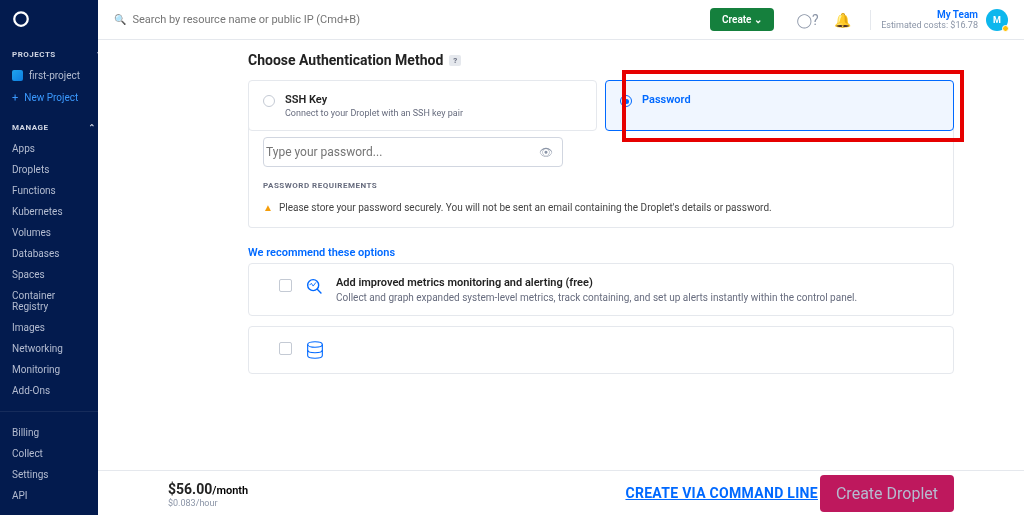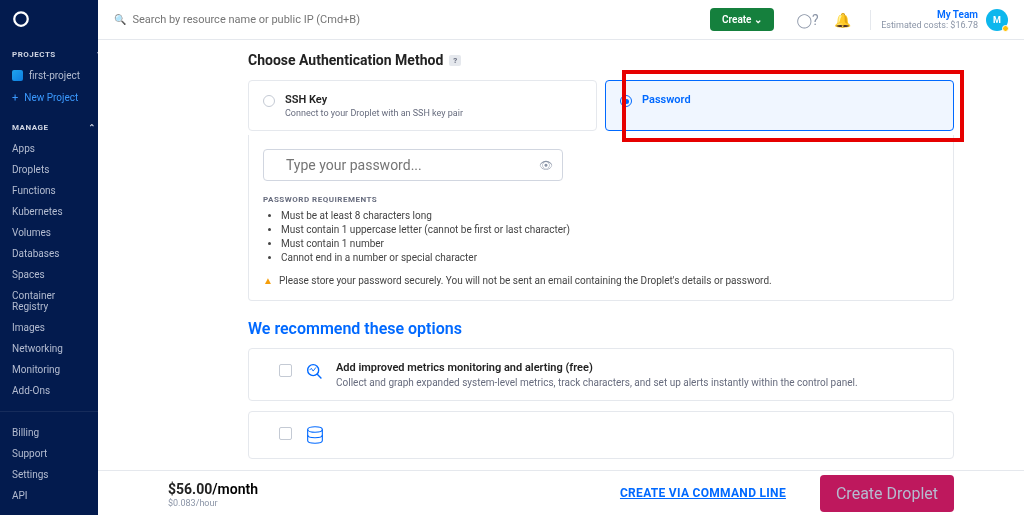--- a/index.html
+++ b/index.html
@@ -31,57 +31,57 @@
     .avatar { width: 22px; height: 22px; border-radius: 50%; background: #0db7ed; display: flex; align-items: center; justify-content: center; color: #fff; font-size: 9px; font-weight: 700; position: relative; }
     .avatar-dot { position: absolute; bottom: -1px; right: -1px; width: 7px; height: 7px; background: #ffc107; border-radius: 50%; border: 1px solid #fff; }
     
     .main { position: absolute; left: 98px; top: 40px; right: 0; bottom: 45px; padding: 12px 70px 12px 150px; overflow-y: auto; background: #fff; }
     .main::-webkit-scrollbar { width: 6px; }
     .main::-webkit-scrollbar-thumb { background: #ccc; border-radius: 3px; }
     
     .section-title { font-size: 14px; font-weight: 700; color: #222; margin-bottom: 12px; display: flex; align-items: center; }
     .help-badge { background: #e5e8ed; color: #676c7e; font-size: 8px; padding: 1px 4px; border-radius: 2px; margin-left: 6px; }
     
-    .auth-row { display: flex; gap: 8px; margin-bottom: 12px; position: relative; }
+    .auth-row { display: flex; gap: 8px; margin-bottom: 0; position: relative; }
     .auth-card { flex: 1; border: 1px solid #e5e8ed; border-radius: 4px; padding: 12px 14px; display: flex; align-items: flex-start; cursor: pointer; }
     .auth-card.selected { border: 1px solid #0069ff; background: #f0f6ff; }
     .radio { width: 12px; height: 12px; border: 1px solid #c4cad4; border-radius: 50%; margin-right: 10px; margin-top: 2px; flex-shrink: 0; }
     .radio.selected { border-color: #0069ff; display: flex; align-items: center; justify-content: center; }
     .radio.selected::after { content: ''; width: 5px; height: 5px; background: #0069ff; border-radius: 50%; }
     .auth-title { font-size: 11px; font-weight: 600; color: #222; }
     .auth-card.selected .auth-title { color: #0069ff; }
     .auth-desc { font-size: 9px; color: #676c7e; margin-top: 2px; }
     .auth-card.selected .auth-desc { color: #0069ff; }
     .highlight-box { position: absolute; border: 4px solid #e60000; top: -10px; right: -10px; width: 342px; height: 72px; pointer-events: none; z-index: 5; }
     
     .password-body { border: 1px solid #e5e8ed; border-top: none; border-radius: 0 0 4px 4px; padding: 14px; margin-top: -8px; margin-bottom: 18px; }
     .field-label { font-size: 11px; font-weight: 600; color: #222; margin-bottom: 6px; }
     .req-star { color: #e60000; }
     .pw-input-wrap { position: relative; width: 300px; margin-bottom: 14px; }
-    .pw-input { width: 100%; border: 1px solid #d1d6e0; border-radius: 4px; padding: 7px 22px; font-size: 14px; outline: none; }
+    .pw-input { width: 100%; border: 1px solid #d1d6e0; border-radius: 4px; padding: 7px 2px; font-size: 12px; outline: none; }
     .eye-icon { position: absolute; right: 10px; top: 50%; transform: translateY(-50%); color: #8b95a7; cursor: pointer; font-size: 11px; }
     .req-header { font-size: 8px; font-weight: 700; letter-spacing: 0.5px; color: #676c7e; margin-bottom: 6px; }
     .req-list { list-style: disc; padding-left: 18px; }
     .req-list li { font-size: 10px; color: #444; margin-bottom: 3px; }
     .warning-row { display: flex; align-items: flex-start; margin-top: 12px; font-size: 10px; color: #444; }
     .warn-icon { color: #f59e0b; margin-right: 6px; font-size: 10px; }
     
-    .recommend-title { font-size: 16px; font-weight: 600; color: #0069ff; margin-bottom: 10px; }
+    .recommend-title { font-size: 11px; font-weight: 600; color: #0069ff; margin-bottom: 4px; }
     .option-card { border: 1px solid #e5e8ed; border-radius: 4px; padding: 12px 30px; display: flex; align-items: flex-start; margin-bottom: 10px; }
     .checkbox { width: 13px; height: 13px; border: 1px solid #c4cad4; border-radius: 2px; margin-right: 12px; margin-top: 3px; flex-shrink: 0; cursor: pointer; }
     .opt-icon { width: 22px; height: 22px; margin-right: 10px; flex-shrink: 0; }
     .opt-title { font-size: 11px; font-weight: 600; color: #222; }
     .opt-desc { font-size: 10px; color: #676c7e; margin-top: 3px; }
     
     .bottombar { position: absolute; left: 98px; bottom: 0; right: 0; height: 45px; background: #fff; border-top: 1px solid #e5e8ed; display: flex; align-items: center; padding: 0 70px 0 70px; }
     .price-block { flex: 1; }
     .price { font-size: 14px; font-weight: 700; color: #222; }
-    .price-unit { font-size: 14px; font-weight: 600; }
+    .price-unit { font-size: 11px; font-weight: 600; }
     .price-hourly { font-size: 9px; color: #8b95a7; }
-    .cli-link { color: #0069ff; font-size: 12px; font-weight: 700; letter-spacing: 0.3px; text-decoration: underline; margin-right: 34px; cursor: pointer; }
+    .cli-link { color: #0069ff; font-size: 14px; font-weight: 700; letter-spacing: 0.3px; text-decoration: underline; margin-right: 2px; cursor: pointer; }
     .create-droplet-btn { background: #be185d; color: #b4bcd0; border: none; padding: 9px 16px; border-radius: 4px; font-size: 16px; cursor: not-allowed; }
   </style>
 </head>
 <body>
 
 <div class="sidebar">
   <div class="logo">
     <svg viewBox="0 0 24 24" fill="none">
         <circle cx="12" cy="12" r="9" stroke="#fff" stroke-width="3"></circle>
       </svg>
@@ -141,21 +141,21 @@
     <div class="sidebar-item">
         <span>Add-Ons</span>
       </div>
   </div>
   <div class="divider"></div>
   <div class="sidebar-section">
     <div class="sidebar-item">
         <span>Billing</span>
       </div>
     <div class="sidebar-item">
-        <span>Support</span>
+        <span>Collect</span>
       </div>
     <div class="sidebar-item">
         <span>Settings</span>
       </div>
     <div class="sidebar-item">
         <span>API</span>
       </div>
   </div>
 
 </div>
@@ -201,44 +201,38 @@
     </div>
     <div class="highlight-box"></div>
   </div>
 
   <div class="password-body">
     <div class="pw-input-wrap">
       <input type="password" class="pw-input" placeholder="Type your password..." style="">
       <span class="eye-icon">👁</span>
     </div>
     <div class="req-header">PASSWORD REQUIREMENTS</div>
-    <ul class="req-list">
-      <li>Must be at least 8 characters long</li>
-      <li>Must contain 1 uppercase letter (cannot be first or last character)</li>
-      <li>Must contain 1 number</li>
-      <li>Cannot end in a number or special character</li>
-    </ul>
     <div class="warning-row">
       <span class="warn-icon">▲</span>
       <span>Please store your password securely. You will not be sent an email containing the Droplet's details or password.</span>
     </div>
   </div>
 
   <div class="recommend-title">We recommend these options</div>
 
   <div class="option-card">
     <div class="checkbox"></div>
     <svg class="opt-icon" viewBox="0 0 24 24">
         <circle cx="10" cy="10" r="6" fill="none" stroke="#0069ff" stroke-width="1.5"></circle>
         <path d="M14 14 L19 19" stroke="#0069ff" stroke-width="1.5"></path>
         <path d="M6 10 L8 8 L10 11 L13 7" fill="none" stroke="#0069ff" stroke-width="1"></path>
       </svg>
     <div>
       <div class="opt-title">Add improved metrics monitoring and alerting (free)</div>
-      <div class="opt-desc">Collect and graph expanded system-level metrics, track characters, and set up alerts instantly within the control panel.</div>
+      <div class="opt-desc">Collect and graph expanded system-level metrics, track containing, and set up alerts instantly within the control panel.</div>
     </div>
   </div>
 
   <div class="option-card">
     <div class="checkbox"></div>
     <svg class="opt-icon" viewBox="0 0 24 24">
         <ellipse cx="12" cy="6" rx="8" ry="3" fill="none" stroke="#0069ff" stroke-width="1.2"></ellipse>
         <path d="M4 6 V12 A8 3 0 0 0 20 12 V6" fill="none" stroke="#0069ff" stroke-width="1.2"></path>
         <path d="M4 12 V18 A8 3 0 0 0 20 18 V12" fill="none" stroke="#0069ff" stroke-width="1.2"></path>
       </svg>

